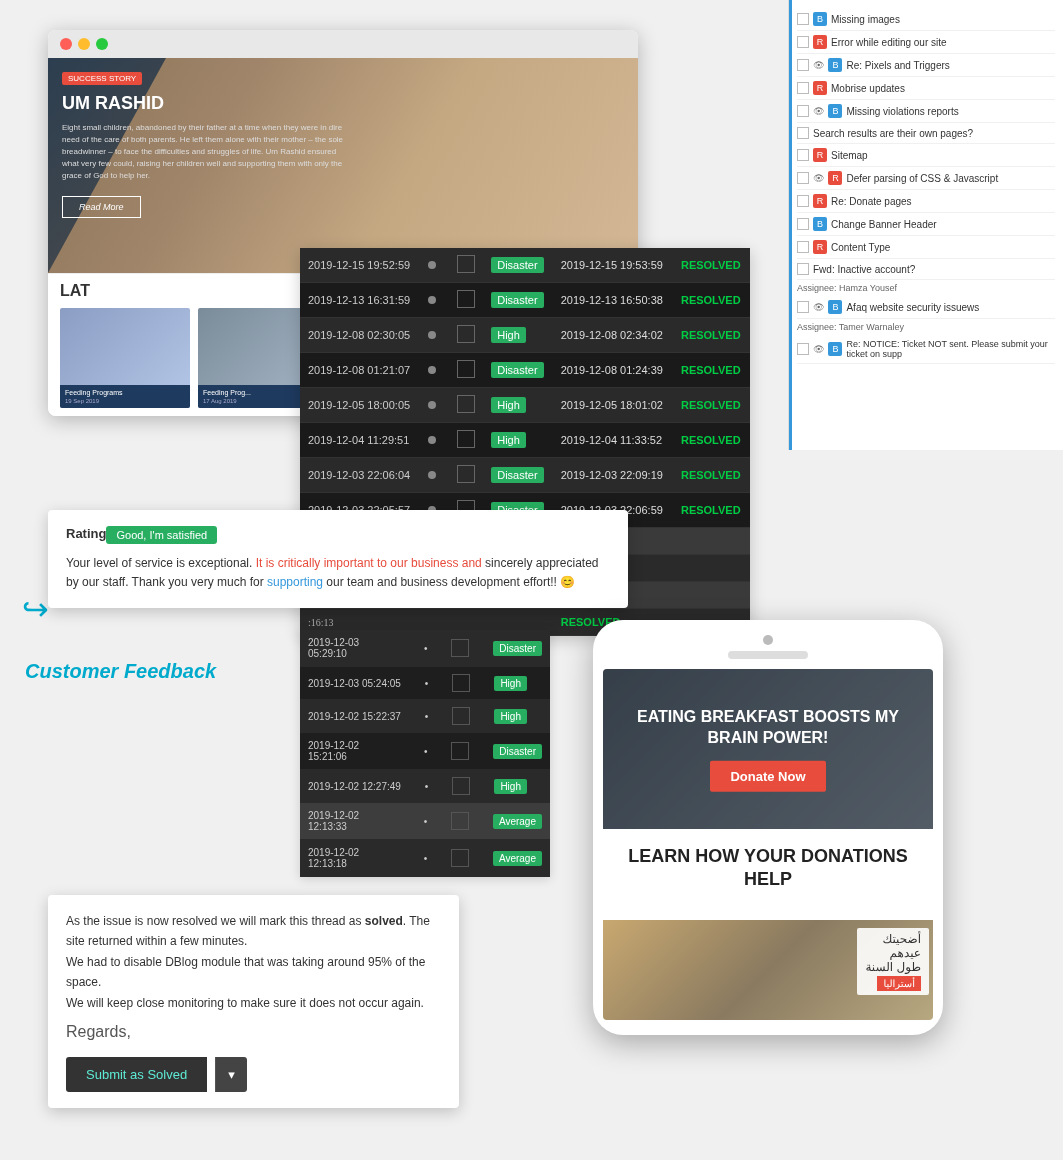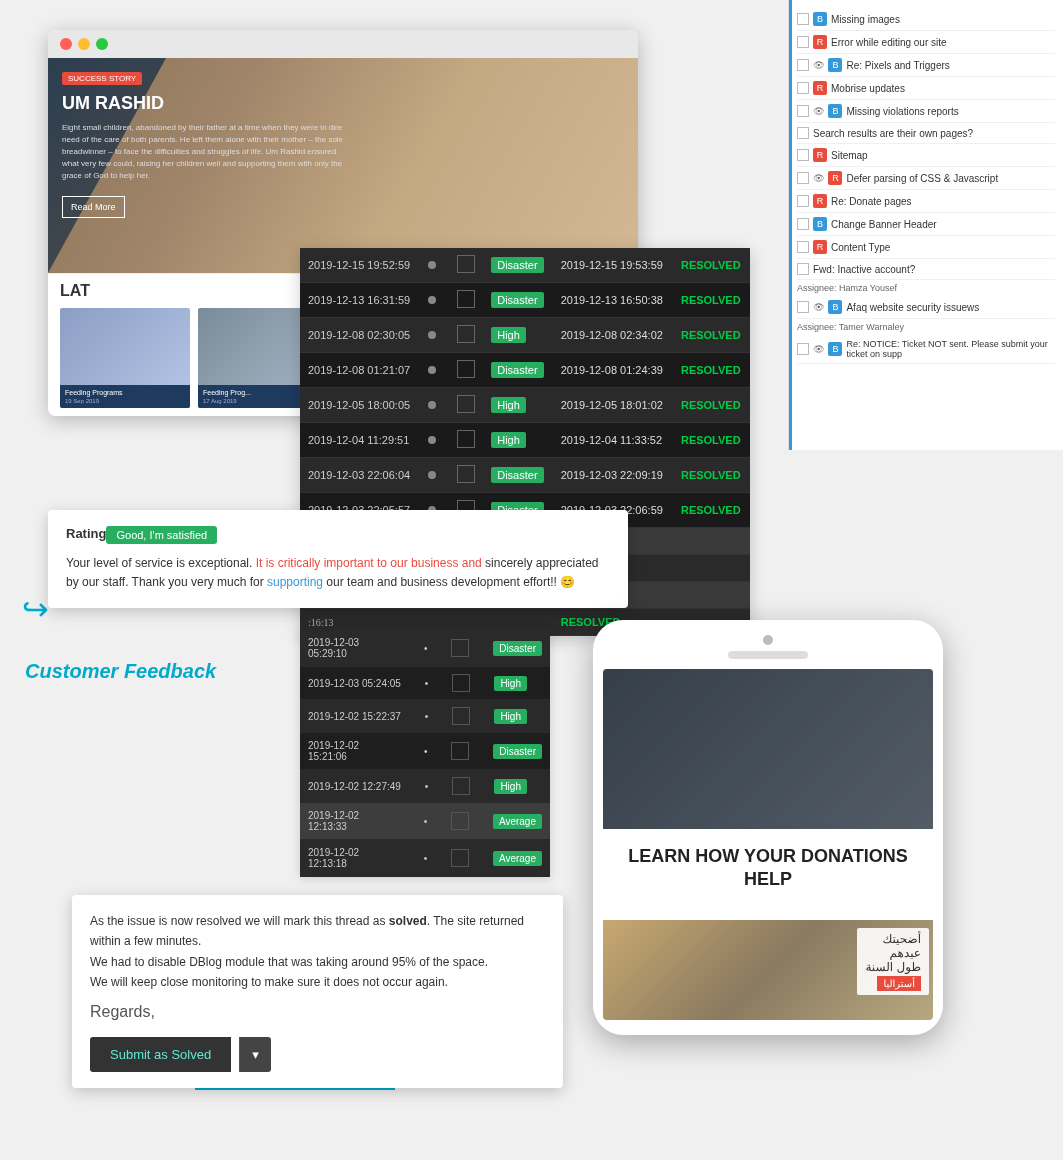--- a/index.html
+++ b/index.html
@@ -86,22 +86,23 @@
       line-height: 1.5;
       color: #ddd;
       margin-bottom: 14px;
     }
     .read-more-btn {
       display: inline-block;
       background: transparent;
       border: 1px solid #fff;
       color: #fff;
       font-size: 9px;
-      padding: 5px 8px;
+      padding: 5px 16px;
       cursor: pointer;
+      font-style: italic;
     }
 
     
     .latest-section {
       background: #fff;
       padding: 8px 12px;
       border-top: 1px solid #eee;
     }
     .latest-title {
       font-size: 16px;
@@ -307,27 +308,26 @@
     }
     .btr-dark { background: #2a2a2a; color: #ccc; }
     .btr-darker { background: #1e1e1e; color: #ccc; }
     .btr-light { background: #3d3d3d; color: #ccc; }
 
     
     .resolve-box {
       position: absolute;
       top: 895px;
       left: 48px;
-      width: 491px;
+      width: 411px;
       background: #fff;
       border-radius: 4px;
       box-shadow: 0 4px 15px rgba(0,0,0,0.2);
       padding: 16px 18px;
       z-index: 10;
-      margin-left: 24px;
     }
     .resolve-text {
       font-size: 12px;
       line-height: 1.7;
       color: #333;
     }
     .resolve-bold { font-weight: bold; }
     .resolve-regards { margin-top: 10px; color: #555; }
     .resolve-footer {
       display: flex;
@@ -756,20 +756,24 @@
 </div>
 
 <div style="position:absolute;bottom:130px;left:230px;font-size:24px;color:#00aacc;">↙</div>
 
 <div class="phone-container">
   <div class="phone-camera"></div>
   <div class="phone-speaker"></div>
   <div class="phone-screen">
     <div class="phone-hero">
       <div class="phone-hero-overlay"></div>
+      <div class="phone-hero-text">
+        <span>EATING BREAKFAST BOOSTS MY BRAIN POWER!</span>
+        <button class="donate-now-btn">Donate Now</button>
+      </div>
     </div>
     <div class="phone-learn">
       <div class="phone-learn-title">LEARN HOW YOUR DONATIONS HELP</div>
     </div>
     <div class="phone-bottom-img">
       <div class="arabic-text">
         <div>أضحيتك</div>
         <div>عيدهم</div>
         <div>طول السنة</div>
         <div class="arabic-red">أستراليا</div>

